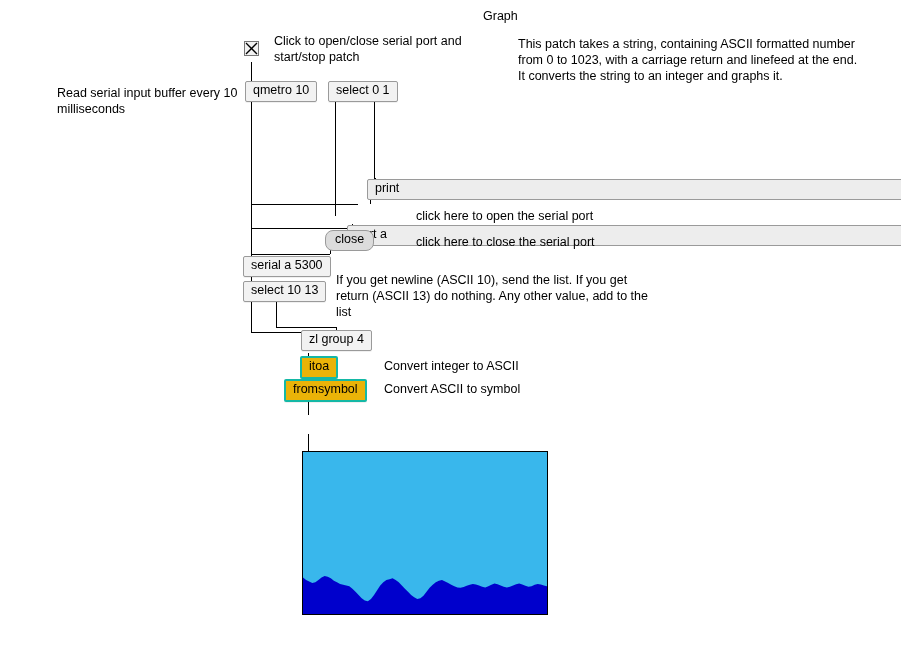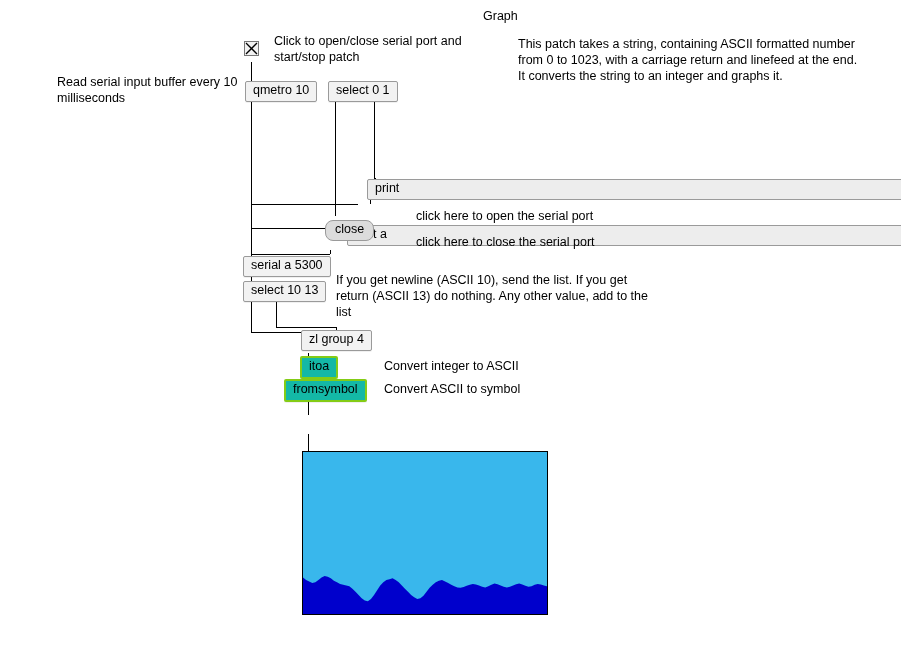--- a/index.html
+++ b/index.html
@@ -35,22 +35,22 @@
     border-radius: 2px;
     font-size: 12.5px;
     color: #000;
     padding: 2px 7px 3px 7px;
     box-sizing: border-box;
     line-height: 1.1;
     white-space: nowrap;
     box-shadow: 0 1px 0 rgba(0,0,0,0.06);
   }
   .obj.yellow {
-    border: 2px solid #84cc16;
-    background: #14b8a6;
+    border: 2px solid #14b8a6;
+    background: #eab308;
     text-align: right;
   }
   .msg {
     background: #ededed;
     border: 1px solid #9a9a9a;
     border-radius: 2px;
     font-size: 12.5px;
     color: #000;
     padding: 2px 10px 3px 7px;
     box-sizing: border-box;
@@ -172,42 +172,42 @@
   </div>
 
   <div class="obj abs" style="left:245px; top:81px;">qmetro 10</div>
 
   <div class="obj abs" style="left:328px; top:81px;">select 0 1</div>
 
   <div class="msg abs" style="left:367px; top:179px;">print</div>
 
   <div class="msg abs" style="left:347px; top:204px;">port a</div>
 
-  <div class="btn-round abs" style="left:325px; top:220px;">close</div>
+  <div class="btn-round abs" style="left:325px; top:230px;">close</div>
 
   <div class="obj abs" style="left:243px; top:256px;">serial a 5300</div>
 
   <div class="obj abs" style="left:243px; top:281px;">select 10 13</div>
 
   <div class="obj abs" style="left:301px; top:330px;">zl group 4</div>
 
   <div class="obj yellow abs" style="left:300px; top:356px;">itoa</div>
 
   <div class="obj yellow abs" style="left:284px; top:379px;">fromsymbol</div>
 
   <div class="numbox abs" style="left:303px; top:415px; width:36px; height:19px;">185</div>
 
   <div class="graph-box abs" style="left:302px; top:451px; width:246px; height:164px; background:#39b7ec;">
     <svg width="244" height="162" viewBox="0 0 244 162" preserveAspectRatio="none">
       <rect x="0" y="0" width="244" height="162" fill="#39b7ec"></rect>
       <polygon id="graph-poly" fill="#0000cc" points="0.00,125.58 3.09,127.95 6.18,129.54 9.27,131.12 12.35,130.33 15.44,127.95 18.53,125.58 21.62,123.99 24.71,124.79 27.80,126.37 30.89,128.74 33.97,130.33 37.06,131.91 40.15,132.70 43.24,133.50 46.33,134.29 49.42,136.66 52.51,139.83 55.59,143.00 58.68,146.16 61.77,148.54 64.86,149.33 67.95,146.96 71.04,143.00 74.13,138.25 77.22,133.50 80.30,130.33 83.39,127.95 86.48,127.16 89.57,126.37 92.66,127.95 95.75,130.33 98.84,133.50 101.92,136.66 105.01,139.83 108.10,143.00 111.19,145.37 114.28,146.96 117.37,146.16 120.46,143.79 123.54,139.83 126.63,135.87 129.72,132.70 132.81,130.33 135.90,128.74 138.99,127.95 142.08,129.54 145.16,131.12 148.25,132.70 151.34,134.29 154.43,135.40 157.52,135.87 160.61,135.08 163.70,133.81 166.78,132.70 169.87,131.91 172.96,132.55 176.05,133.50 179.14,134.76 182.23,135.40 185.32,134.29 188.41,132.70 191.49,131.60 194.58,132.23 197.67,133.50 200.76,134.76 203.85,135.40 206.94,134.76 210.03,133.50 213.11,132.23 216.20,131.60 219.29,132.55 222.38,133.81 225.47,134.76 228.56,134.13 231.65,132.86 234.73,131.91 237.82,132.55 240.91,133.50 244.00,134.13 244,162 0,162"></polygon>
     </svg>
   </div>
 
-  <div class="comment abs" style="left:57px; top:74px; width:200px;">Read serial input buffer every 10
+  <div class="comment abs" style="left:57px; top:85px; width:200px;">Read serial input buffer every 10
 milliseconds</div>
 
   <div class="comment abs" style="left:274px; top:33px; width:215px;">Click to open/close serial port and
 start/stop patch</div>
 
   <div class="comment abs" style="left:483px; top:8px; width:200px;">Graph</div>
 
   <div class="comment abs" style="left:483px; top:36px; width:350px;margin-left:35px;">This patch takes a string, containing ASCII formatted number
 from 0 to 1023, with a carriage return and linefeed at the end.
 It converts the string to an integer and graphs it.</div>

